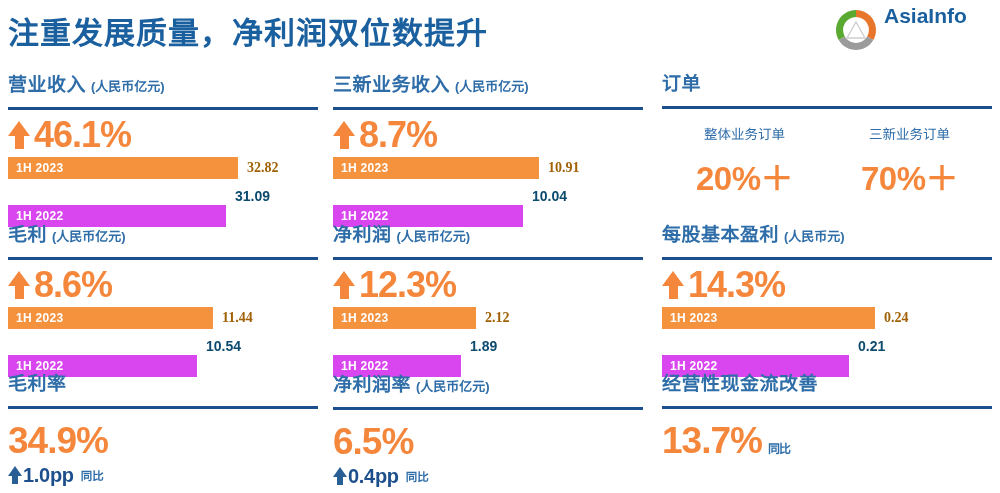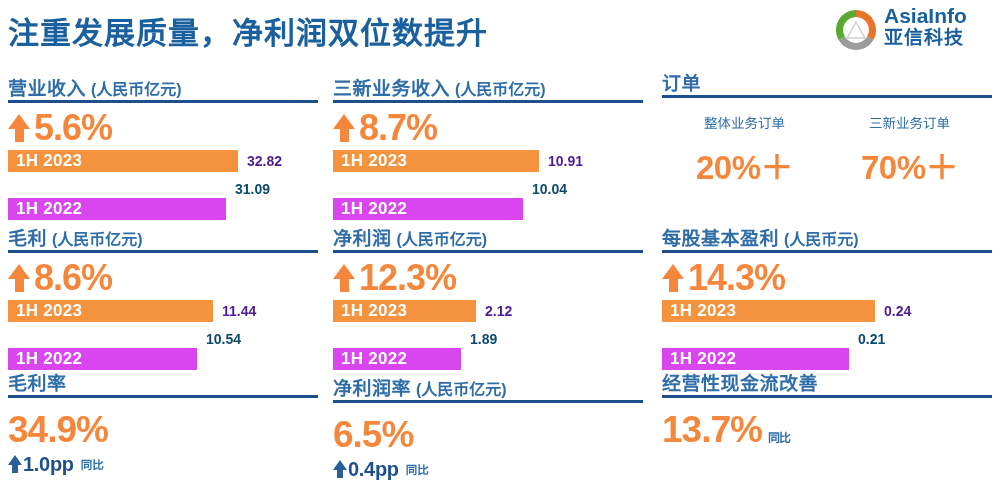--- a/index.html
+++ b/index.html
@@ -38,29 +38,29 @@
   .card{position:absolute;}
   .col0{left:8px;width:310px;}
   .col1{left:333px;width:310px;}
   .col2{left:662px;width:330px;}
   .row0{top:6px;height:140px;}
   .row1{top:156px;height:140px;}
   .row2{top:306px;height:125px;}
 
   .card-head{
     display:flex;align-items:baseline;
-    padding-bottom:0;
+    padding-bottom:11px;
     border-bottom:3px solid #1d4f8c;
   }
   .card-title{
     font-size:19px;font-weight:bold;color:#2e6da8;
     letter-spacing:0.5px;white-space:nowrap;
   }
   .card-unit{
-    font-size:16px;font-weight:bold;color:#2e6da8;
+    font-size:13px;font-weight:bold;color:#2e6da8;
     margin-left:5px;white-space:nowrap;margin-top:8px;
   }
 
   
   .growth{
     display:flex;align-items:center;
     margin-top:4px;height:42px;
   }
   .arrow-up{
     width:22px;height:28px;position:relative;margin-right:4px;flex:0 0 auto;
@@ -81,27 +81,27 @@
   
   .bars{margin-top:1px;}
   .bar-row{display:flex;align-items:center;height:22px;margin-bottom:6px;}
   .bar{
     height:22px;display:flex;align-items:center;
     box-sizing:border-box;padding-left:8px;flex:0 0 auto;
   }
   .bar-2023{background:#f5923e;}
   .bar-2022{background:#d946ef;margin-top:39px;}
   .bar-label{
-    font-size:17px;font-weight:bold;color:#ffffff;white-space:nowrap;
+    font-size:12px;font-weight:bold;color:#ffffff;white-space:nowrap;
     letter-spacing:0.3px;
   }
   .bar-value{
     font-size:14px;font-weight:bold;margin-left:9px;white-space:nowrap;
   }
-  .val-2023{color:#4c1d95;}
+  .val-2023{color:#a16207;font-family:Liberation Serif, serif;}
   .val-2022{color:#0c4a6e;}
 
   
   .orders-body{display:flex;margin-top:14px;}
   .order-cell{flex:1 1 0;text-align:center;}
   .order-label{
     font-size:13.5px;font-weight:normal;color:#2e6da8;white-space:nowrap;
   }
   .order-value{
     font-size:33px;font-weight:bold;color:#f5873c;
@@ -150,38 +150,37 @@
       <div class="logo-mark">
         <svg width="48" height="48" viewBox="0 0 48 48" aria-hidden="true">
           <path d="M24 4 A20 20 0 0 1 41.3 34 L35.2 30.5 A13 13 0 0 0 24 11 Z" fill="#e8762a"></path>
           <path d="M41.3 34 A20 20 0 0 1 6.7 34 L12.8 30.5 A13 13 0 0 0 35.2 30.5 Z" fill="#9b9b9b"></path>
           <path d="M6.7 34 A20 20 0 0 1 24 4 L24 11 A13 13 0 0 0 12.8 30.5 Z" fill="#5aaa32"></path>
           <path d="M24 16 L33 32 L15 32 Z" fill="none" stroke="#cfcfcf" stroke-width="1.4"></path>
         </svg>
       </div>
       <div class="logo-text">
         <div class="logo-word">AsiaInfo</div>
-        <div class="logo-cn">亚信科技</div>
       </div>
     </div>
   </div>
 
   <div class="grid">
 
     <div class="card col0 row0">
       <div class="card-head">
         <span class="card-title">营业收入</span>
         <span class="card-unit">(人民币亿元)</span>
       </div>
       <div class="growth">
         <span class="arrow-up">
             <i class="head"></i>
             <i class="stem"></i>
           </span>
-        <span class="growth-val">5.6%</span>
+        <span class="growth-val">46.1%</span>
       </div>
       <div class="bars">
         <div class="bar-row">
           <div class="bar bar-2023" style="width:230px">
             <span class="bar-label">1H 2023</span>
           </div>
           <span class="bar-value val-2023">32.82</span>
         </div>
         <div class="bar-row">
           <div class="bar bar-2022" style="width:218px">

